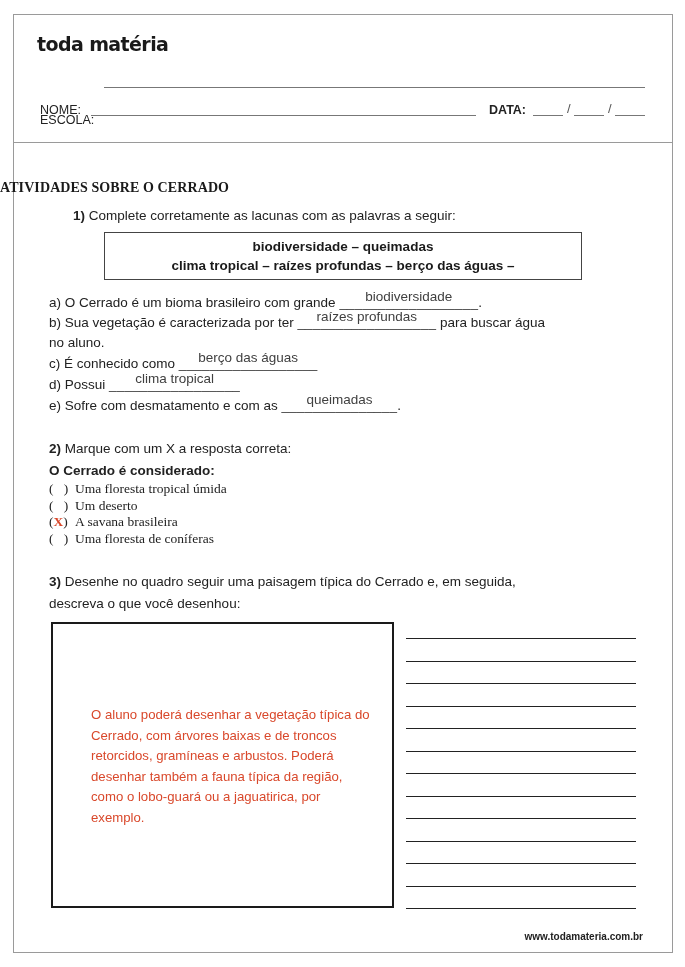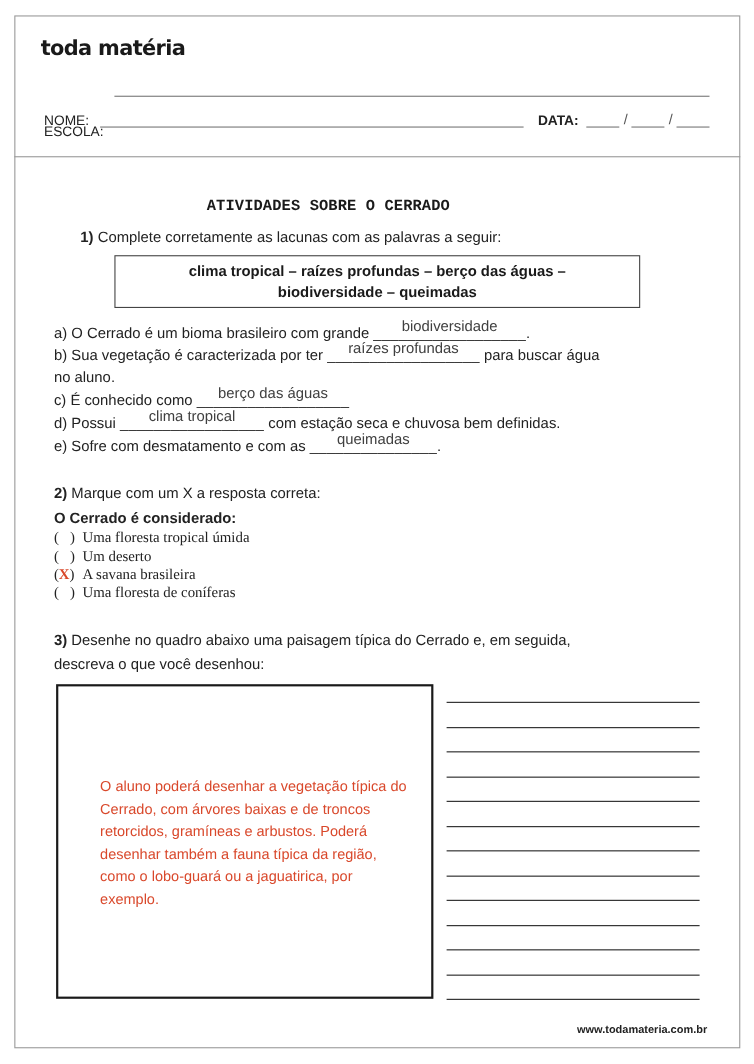--- a/index.html
+++ b/index.html
@@ -26,23 +26,23 @@
       font-family: "Liberation Sans", sans-serif;
     }
     .hdr-line {
       position: absolute; height: 0; border-top: 1.3px solid #777;
     }
     .slash {
       position: absolute; font-size: 13px; color: #555;
       font-family: "Liberation Sans", sans-serif;
     }
     .title {
-      position: absolute; left: 0; top: 180px; width: 597px; text-align: center;
+      position: absolute; left: 0; top: 180px; width: 597px; text-align: left;
       font-size: 14px; font-weight: bold; letter-spacing: 0.1px; color: #1a1a1a;
-      font-family: Liberation Mono, monospace;
+      font-family: Liberation Serif, serif;
     }
     .q {
       position: absolute; left: 49px; font-size: 13.5px; color: #222;
       font-family: "Liberation Sans", sans-serif; white-space: nowrap;
     }
     .q b { font-weight: bold; }
     .word-box {
       position: absolute; left: 104px; top: 232px; width: 478px; height: 48px;
       border: 1.5px solid #444; text-align: center;
       font-size: 13.5px; font-weight: bold; line-height: 19px; padding-top: 4px;
@@ -106,42 +106,42 @@
 <div class="hdr-line" style="left:615px; top:115px; width:30px;"></div>
 
 <div class="title">ATIVIDADES SOBRE O CERRADO</div>
 
 <div class="q" style="top:208px;margin-left:24px;">
   <b>1)</b>
   <span>Complete corretamente as lacunas com as palavras a seguir:</span>
 </div>
 
 <div class="word-box">
+  <div>biodiversidade – queimadas</div>
   <div>clima tropical – raízes profundas – berço das águas –</div>
-  <div>biodiversidade – queimadas</div>
 </div>
 
 <div class="line-text" style="top:295px;">
   <span>a) O Cerrado é um bioma brasileiro com grande </span><span class="blank"><span>__________________</span><span class="ans">biodiversidade</span></span><span>.</span>
 </div>
 
 <div class="line-text" style="top:315px;">
   <span>b) Sua vegetação é caracterizada por ter </span><span class="blank"><span>__________________</span><span class="ans">raízes profundas</span></span><span> para buscar água</span>
 </div>
 
 <div class="line-text" style="top:335px;">
   <span>no aluno.</span>
 </div>
 
 <div class="line-text" style="top:356px;">
   <span>c) É conhecido como </span><span class="blank"><span>__________________</span><span class="ans">berço das águas</span></span>
 </div>
 
 <div class="line-text" style="top:377px;">
-  <span>d) Possui </span><span class="blank"><span>_________________</span><span class="ans">clima tropical</span></span><span> com estação seca e chuvosa bem definidas.</span>
+  <span>d) Possui </span><span class="blank"><span>_________________</span><span class="ans">clima tropical</span></span>
 </div>
 
 <div class="line-text" style="top:398px;">
   <span>e) Sofre com desmatamento e com as </span><span class="blank"><span>_______________</span><span class="ans">queimadas</span></span><span>.</span>
 </div>
 
 <div class="q" style="top:441px;">
   <b>2)</b>
   <span>Marque com um X a resposta correta:</span>
 </div>
@@ -155,21 +155,21 @@
 </div>
 <div class="opt" style="top:514px;">
   <span class="paren">(<span class="xmark">X</span>)</span><span>A savana brasileira</span>
 </div>
 <div class="opt" style="top:531px;">
   <span class="paren">(&nbsp;<span class="xmark"></span>&nbsp;&nbsp;)</span><span>Uma floresta de coníferas</span>
 </div>
 
 <div class="q" style="top:574px;">
   <b>3)</b>
-  <span>Desenhe no quadro abaixo uma paisagem típica do Cerrado e, em seguida,</span>
+  <span>Desenhe no quadro seguir uma paisagem típica do Cerrado e, em seguida,</span>
 </div>
 <div class="q" style="top:596px;">descreva o que você desenhou:</div>
 
 <div class="draw-box"></div>
 <div class="draw-text">O aluno poderá desenhar a vegetação típica do Cerrado, com árvores baixas e de troncos retorcidos, gramíneas e arbustos. Poderá desenhar também a fauna típica da região, como o lobo-guará ou a jaguatirica, por exemplo.</div>
 
 <div id="write-lines">
     <div class="write-line" style="top: 638px;"></div>
     <div class="write-line" style="top: 660.5px;"></div>
     <div class="write-line" style="top: 683px;"></div>

